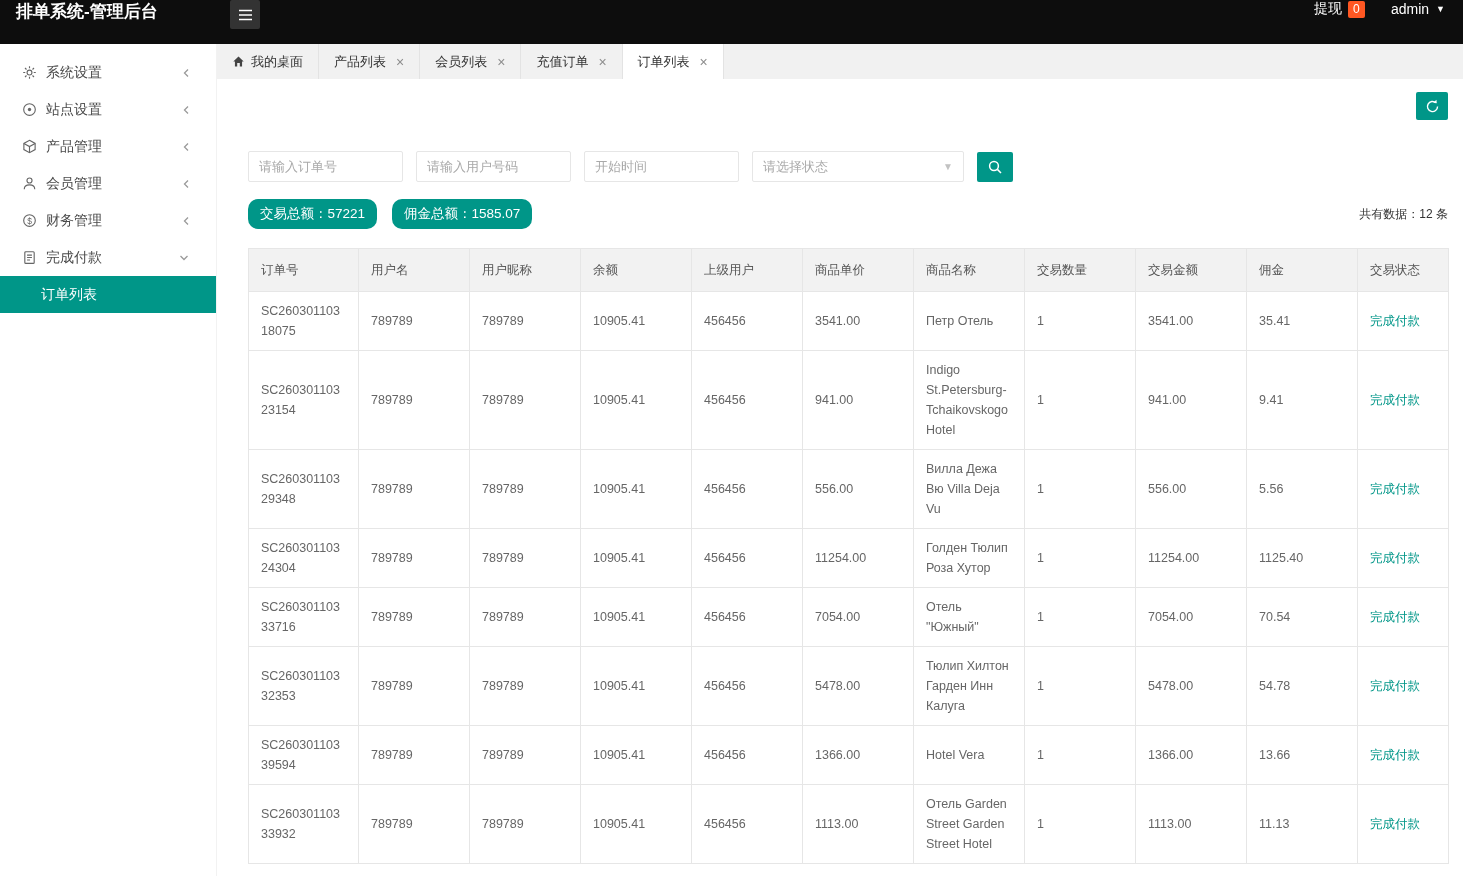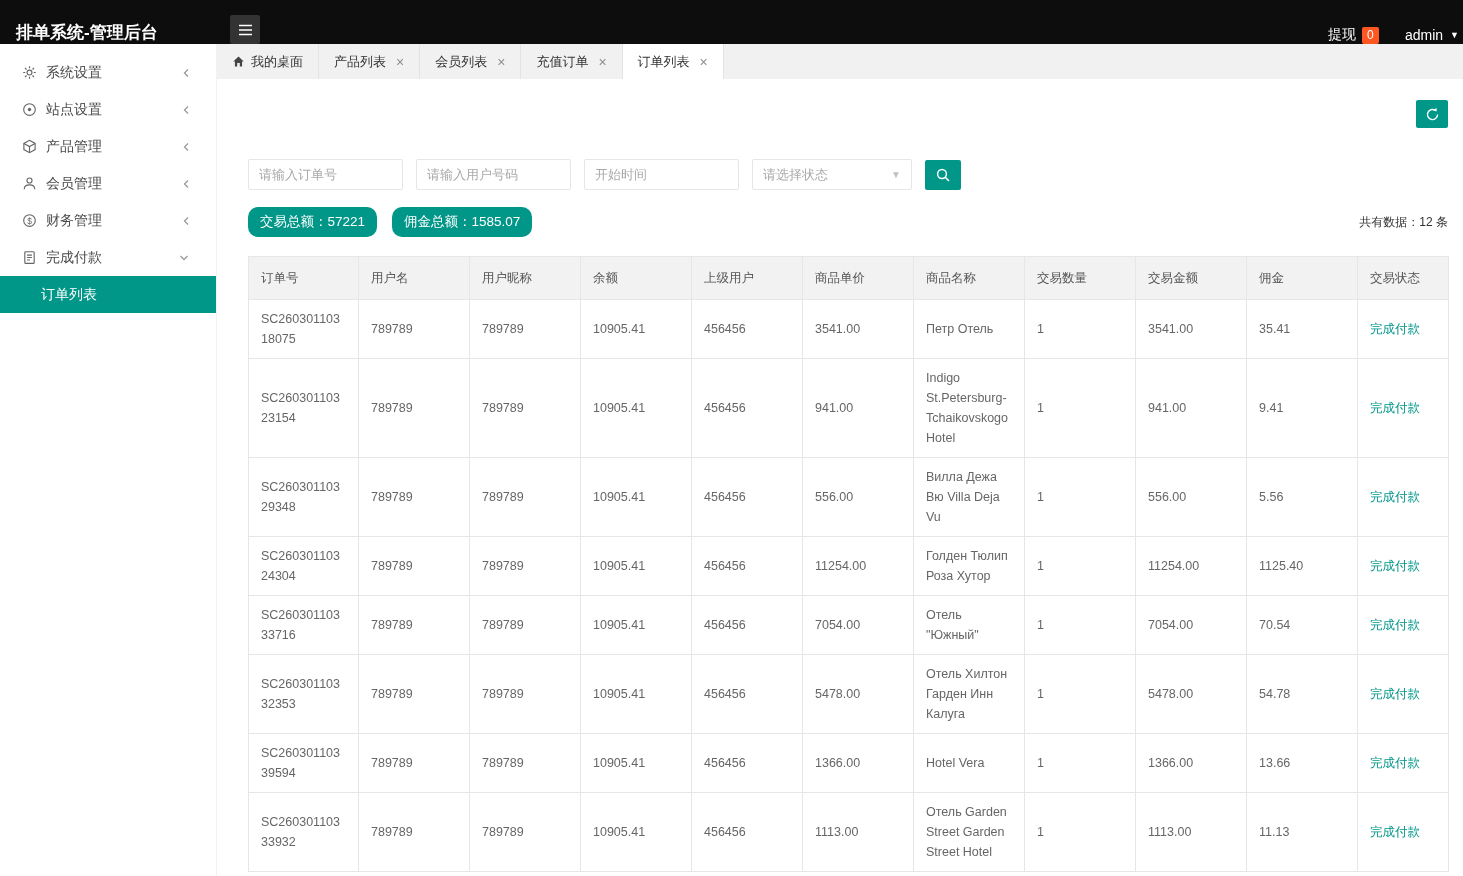--- a/index.html
+++ b/index.html
@@ -5,25 +5,25 @@
   * { margin:0; padding:0; box-sizing:border-box; }
   html,body { width:1463px; height:876px; overflow:hidden; }
   body {
     font-family:"Liberation Sans","DejaVu Sans",sans-serif;
     background:#fff; position:relative; color:#333;
   }
   :root { --accent:#009688; --red:#ff5722; }
 
   
   .topbar { position:absolute; top:0; left:0; right:0; height:44px; background:#0d0d0d;
-            display:flex; align-items:flex-end; z-index:20; }
+            display:flex; align-items:flex-start; z-index:20; }
   .brand { width:217px; flex-shrink:0; color:#fff; font-size:17px; font-weight:bold; padding-left:16px; white-space:nowrap; }
   .hamburger { margin-left:13px; width:30px; height:29px; background:#333; border-radius:2px;
                display:flex; align-items:center; justify-content:center; cursor:pointer; }
-  .top-right { margin-left:auto; display:flex; align-items:center; padding-right:4px; color:#fff; font-size:14px; }
+  .top-right { margin-left:auto; display:flex; align-items:center; padding-right:18px; color:#fff; font-size:14px; }
   .withdraw { display:flex; align-items:center; cursor:pointer; }
   .num-badge { background:var(--red); color:#fff; font-size:12px; min-width:17px; height:17px;
                line-height:17px; text-align:center; border-radius:2px; margin-left:6px; padding:0 3px; }
   .admin { margin-left:26px; display:flex; align-items:center; gap:7px; cursor:pointer; }
   .caret-down { font-size:9px; line-height:1; color:#fff; }
 
   
   .sidebar { position:absolute; top:44px; left:0; bottom:0; width:217px; background:#fff;
              border-right:1px solid #f2f2f2; padding-top:10px; z-index:10; }
   .sb-item { height:37px; display:flex; align-items:center; padding:0 26px 0 21px;
@@ -38,31 +38,31 @@
   .tabbar { position:absolute; left:217px; top:44px; right:0; height:35px; background:#f1f1f1;
             display:flex; align-items:stretch; }
   .tab { display:flex; align-items:center; padding:0 15px; font-size:13px; color:#333;
          border-right:1px solid #e3e3e3; cursor:pointer; white-space:nowrap; }
   .tab.active { background:#fff; }
   .tab-home { display:inline-flex; margin-right:6px; }
   .tab-close { margin-left:10px; color:#8d8d8d; font-size:14px; line-height:1; }
 
   
   .content { position:absolute; left:217px; top:79px; right:0; bottom:0; background:#fff;
-             padding:16px 15px 0 31px; overflow:hidden; }
+             padding:8px 15px 0 31px; overflow:hidden; }
   .refresh-row { display:flex; justify-content:flex-end; margin-top:5px; }
   .refresh-btn { width:32px; height:28px; background:var(--accent); border:none; border-radius:2px;
                  display:flex; align-items:center; justify-content:center; cursor:pointer; }
 
   .filter-row { display:flex; align-items:center; gap:13px; margin-top:31px; }
   .filter-input { width:155px; height:31px; border:1px solid #e6e6e6; border-radius:2px;
                   padding:0 10px; font-size:13px; color:#333; outline:none;
                   font-family:"Liberation Sans","DejaVu Sans",sans-serif; }
   .filter-input::placeholder { color:#a9a9a9; }
-  .select-box { width:160px; height:31px; border:1px solid #e6e6e6; border-radius:2px;
+  .select-box { width:212px; height:31px; border:1px solid #e6e6e6; border-radius:2px;
                 display:flex; align-items:center; padding:0 10px; font-size:13px; color:#a9a9a9;
                 cursor:pointer; background:#fff; }
   .sel-caret { margin-left:auto; color:#c2c2c2; font-size:10px; line-height:1; }
   .search-btn { width:36px; height:30px; background:var(--accent); border:none; border-radius:2px;
                 display:flex; align-items:center; justify-content:center; cursor:pointer; }
 
   .badges-row { display:flex; align-items:center; margin-top:17px; }
   .sum-badge { background:var(--accent); color:#fff; font-size:13.5px; height:30px;
                display:inline-flex; align-items:center; padding:0 12px; border-radius:10px;
                margin-right:15px; cursor:pointer; }
@@ -350,21 +350,21 @@
             <td>70.54</td>
             <td class="status">完成付款</td>
           </tr>
           <tr>
             <td>SC26030110332353</td>
             <td>789789</td>
             <td>789789</td>
             <td>10905.41</td>
             <td>456456</td>
             <td>5478.00</td>
-            <td>Отель Хилтон Гарден Инн Калуга</td>
+            <td>Тюлип Хилтон Гарден Инн Калуга</td>
             <td>1</td>
             <td>5478.00</td>
             <td>54.78</td>
             <td class="status">完成付款</td>
           </tr>
           <tr>
             <td>SC26030110339594</td>
             <td>789789</td>
             <td>789789</td>
             <td>10905.41</td>

